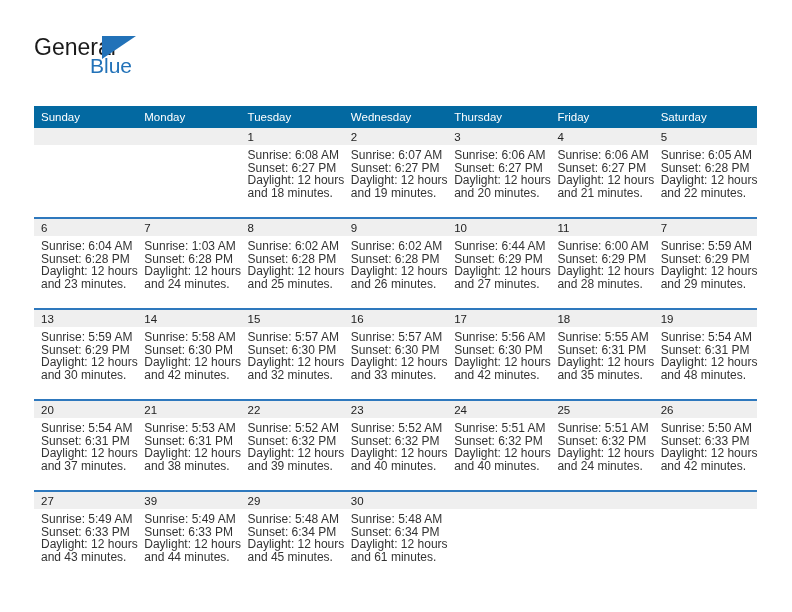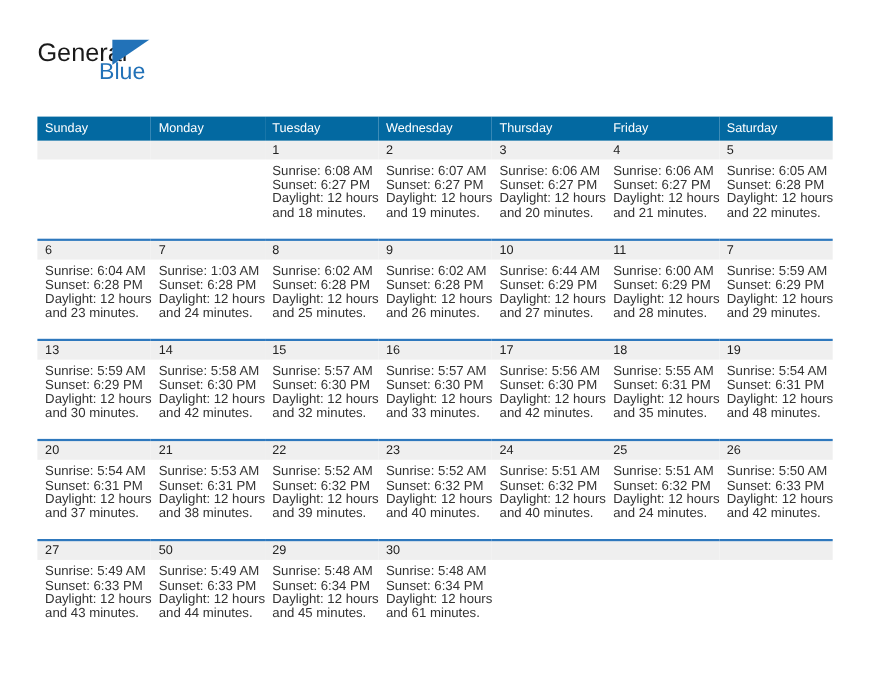--- a/index.html
+++ b/index.html
@@ -486,21 +486,21 @@
               <div class="details">
                 <div>Sunrise: 5:49 AM</div>
                 <div>Sunset: 6:33 PM</div>
                 <div>Daylight: 12 hours</div>
                 <div>and 43 minutes.</div>
               </div>
             </div>
           </td>
           <td>
             <div class="cell-inner">
-              <div class="daynum">50</div>
+              <div class="daynum">39</div>
               <div class="details">
                 <div>Sunrise: 5:49 AM</div>
                 <div>Sunset: 6:33 PM</div>
                 <div>Daylight: 12 hours</div>
                 <div>and 44 minutes.</div>
               </div>
             </div>
           </td>
           <td>
             <div class="cell-inner">

